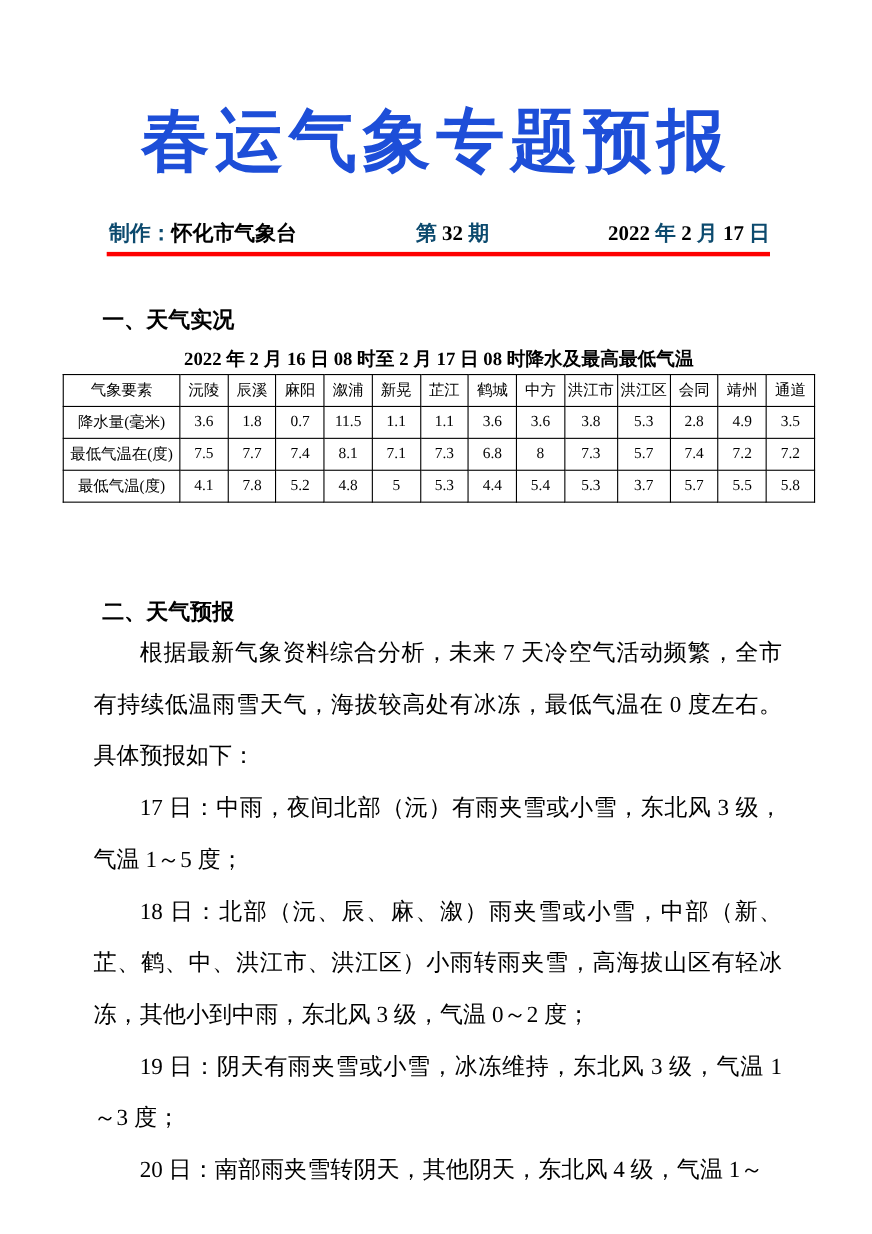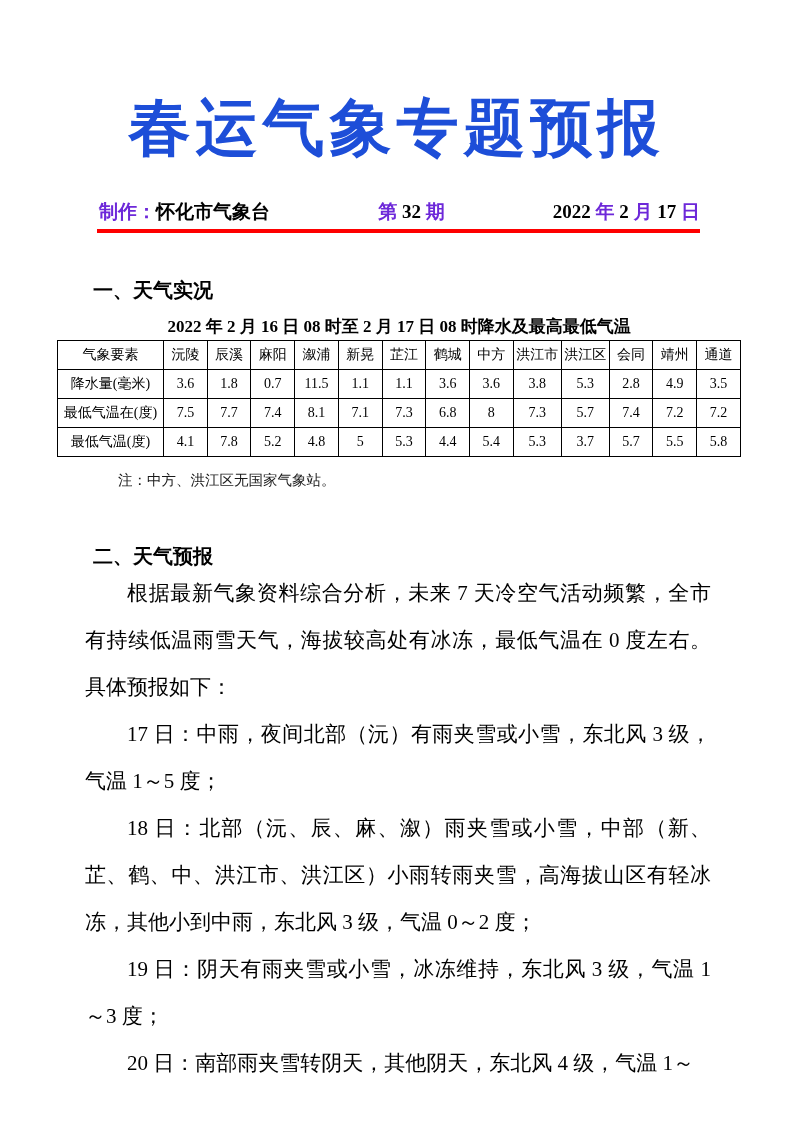--- a/index.html
+++ b/index.html
@@ -13,21 +13,21 @@
     position: absolute; top: 86px; left: 0; width: 100%;
     text-align: center; color: #1d4ed8; font-size: 62px; font-weight: bold;
     letter-spacing: 5px; font-family: "Liberation Serif", "DejaVu Serif", serif;
     white-space: nowrap;
   }
   .masthead {
     position: absolute; top: 199px; left: 99px; width: 601px;
     display: flex; justify-content: space-between; align-items: baseline;
     font-size: 19px; font-weight: bold; white-space: nowrap;
   }
-  .red { color: #6d28d9; text-align: center; }
+  .red { color: #0c4a6e; text-align: center; }
   .red-rule {
     position: absolute; top: 229px; left: 97px; width: 603px; height: 3.5px;
     background: #fe0000; border: none;
   }
   .sec-heading {
     position: absolute; left: 93px; font-size: 20px; font-weight: bold;
     font-family: "Liberation Sans", "DejaVu Sans", sans-serif;
   }
   .sec-heading.h1 { top: 277px; }
   .sec-heading.h2 { top: 543px; }
@@ -153,21 +153,20 @@
         <td>5.4</td>
         <td>5.3</td>
         <td>3.7</td>
         <td>5.7</td>
         <td>5.5</td>
         <td>5.8</td>
       </tr>
     </tbody>
   </table>
 
-  <div class="table-note">注：中方、洪江区无国家气象站。</div>
 
   <h2 class="sec-heading h2">二、天气预报</h2>
 
   <div class="body-text">
     <p><span class="bold">根据最新气象资料综合分析，</span><span>未来 7 天冷空气活动频繁，全市有持续低温雨雪天气，海拔较高处有冰冻，最低气温在 0 度左右。</span><span class="bold">具体预报如下：</span></p>
     <p>17 日：中雨，夜间北部（沅）有雨夹雪或小雪，东北风 3 级，气温 1～5 度；</p>
     <p>18 日：北部（沅、辰、麻、溆）雨夹雪或小雪，中部（新、芷、鹤、中、洪江市、洪江区）小雨转雨夹雪，高海拔山区有轻冰冻，其他小到中雨，东北风 3 级，气温 0～2 度；</p>
     <p>19 日：阴天有雨夹雪或小雪，冰冻维持，东北风 3 级，气温 1～3 度；</p>
     <p>20 日：南部雨夹雪转阴天，其他阴天，东北风 4 级，气温 1～</p>
   </div>

